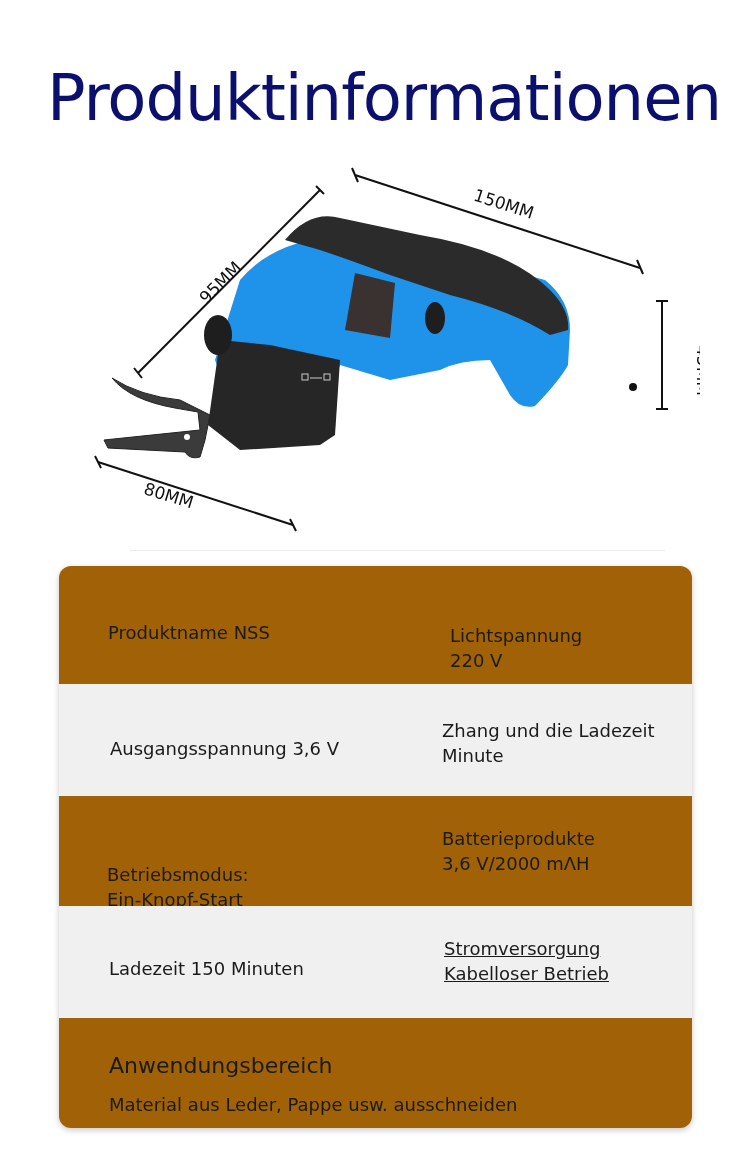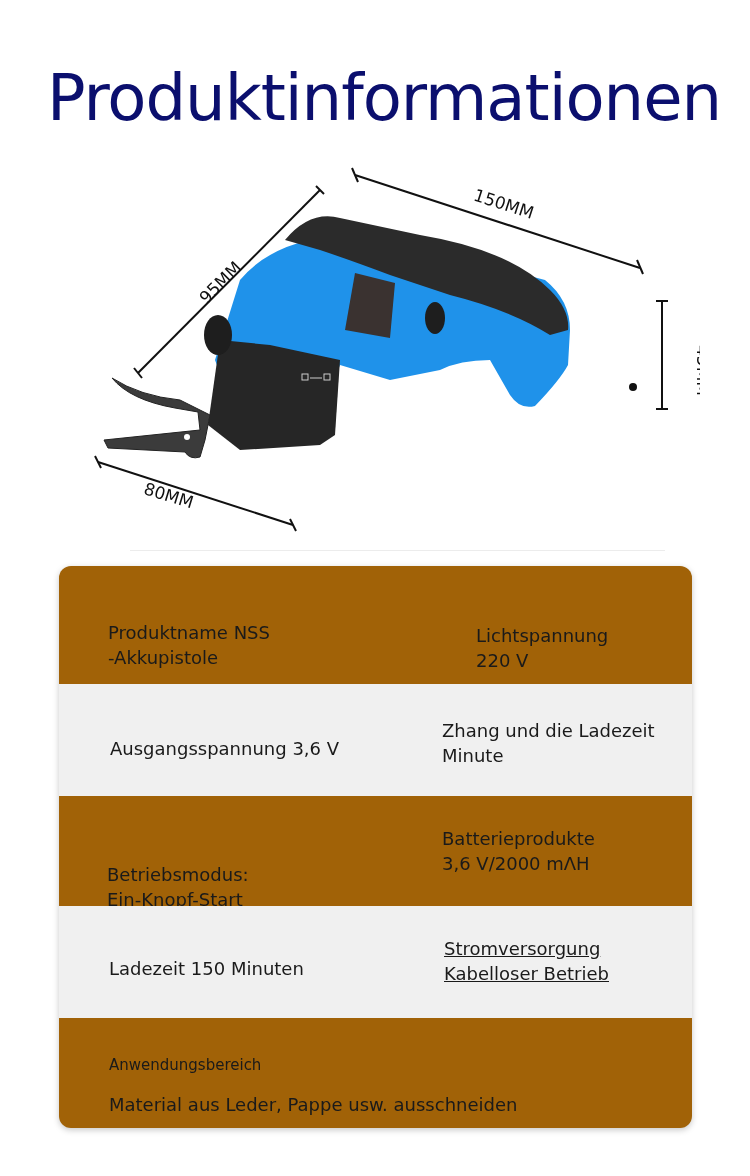--- a/index.html
+++ b/index.html
@@ -18,21 +18,21 @@
   .card {
     position: absolute; left: 59px; top: 566px; width: 633px; height: 562px;
     background: #a16207; border-radius: 12px;
     box-shadow: 0 2px 6px rgba(0,0,0,0.22);
     overflow: hidden;
   }
   .row { position: absolute; left: 0; width: 633px; }
   .row.alt { background: #f0f0f0; }
   .cell { position: absolute; font-size: 18px; line-height: 25px; color: #1a1a1a; }
   .cell .line { display: block; white-space: nowrap; }
-  .app-label { font-size: 15px; }
+  .app-label { font-size: 22px; }
 </style>
 </head>
 <body>
 
 <h1 class="title">Produktinformationen</h1>
 
 <svg class="product-image" viewBox="0 0 610 380" xmlns="http://www.w3.org/2000/svg">
 
   <g stroke="#111" stroke-width="2" fill="none">
     <line x1="265" y1="15" x2="550" y2="108"></line>
@@ -79,23 +79,22 @@
   </g>
 </svg>
 
 <div class="divider-line"></div>
 
 <div class="card">
 
   <div class="row" style="top:0; height:118px;">
     <div class="cell" style="left:49px; top:54px;">
       <span class="line">Produktname NSS</span>
-      <span class="line">-Akkupistole</span>
     </div>
-    <div class="cell" style="left:391px; top:57px;margin-left:26px;">
+    <div class="cell" style="left:391px; top:57px;">
       <span class="line">Lichtspannung</span>
       <span class="line">220 V</span>
     </div>
   </div>
 
   <div class="row alt" style="top:118px; height:112px;">
     <div class="cell" style="left:51px; top:52px;">
       <span class="line">Ausgangsspannung 3,6 V</span>
     </div>
     <div class="cell" style="left:383px; top:34px;">

